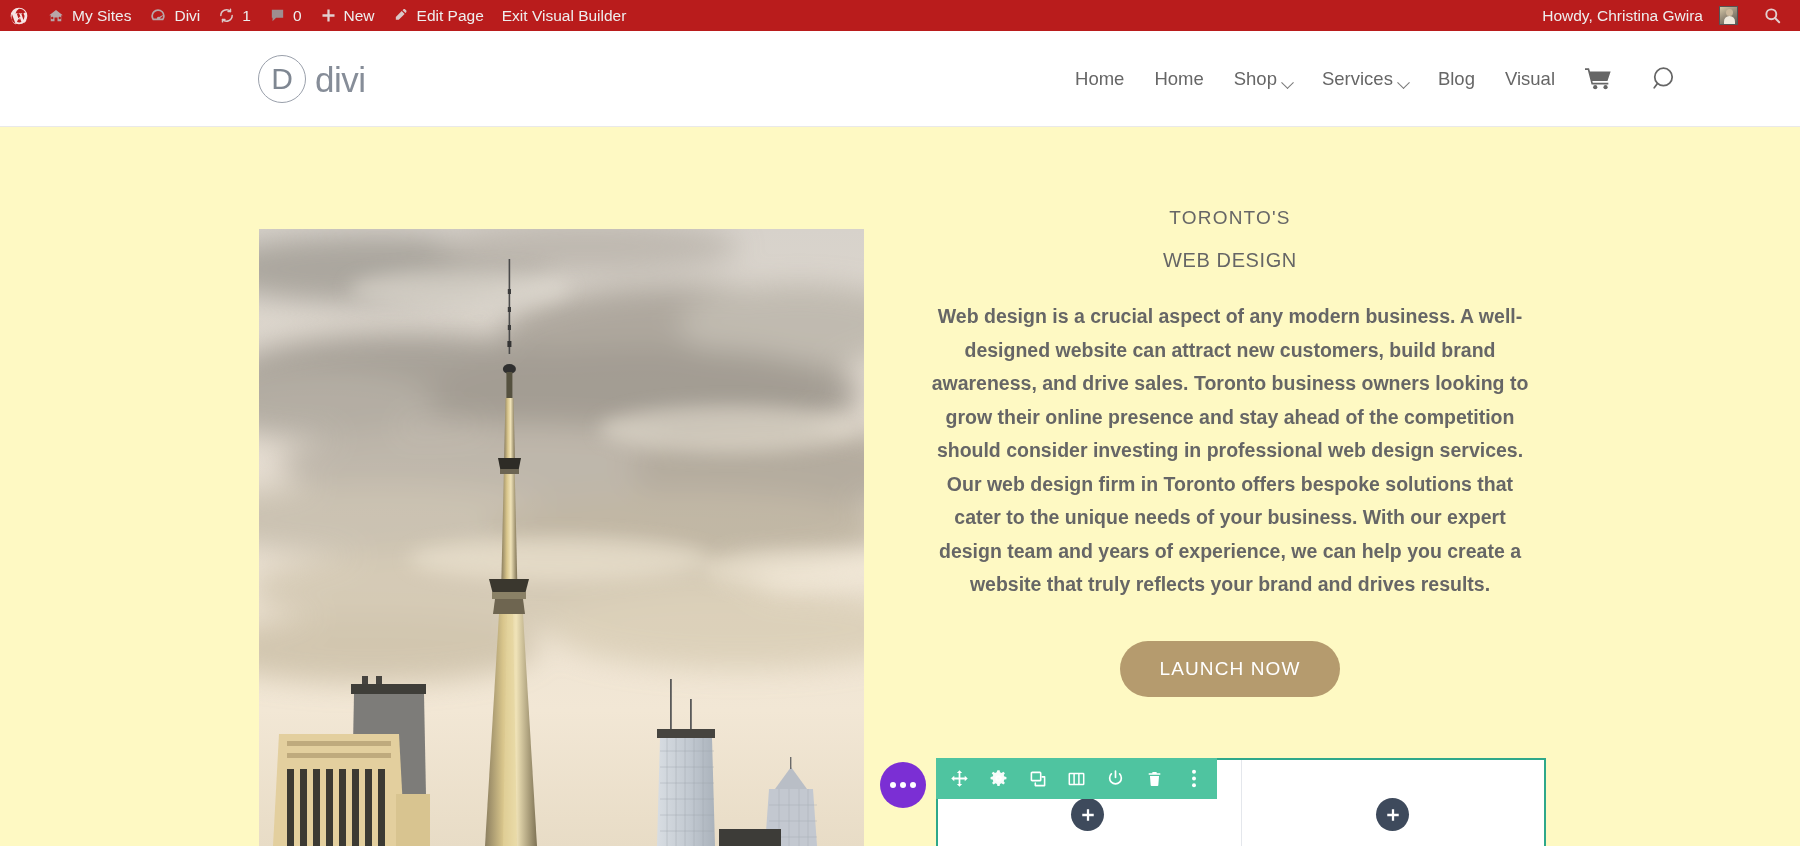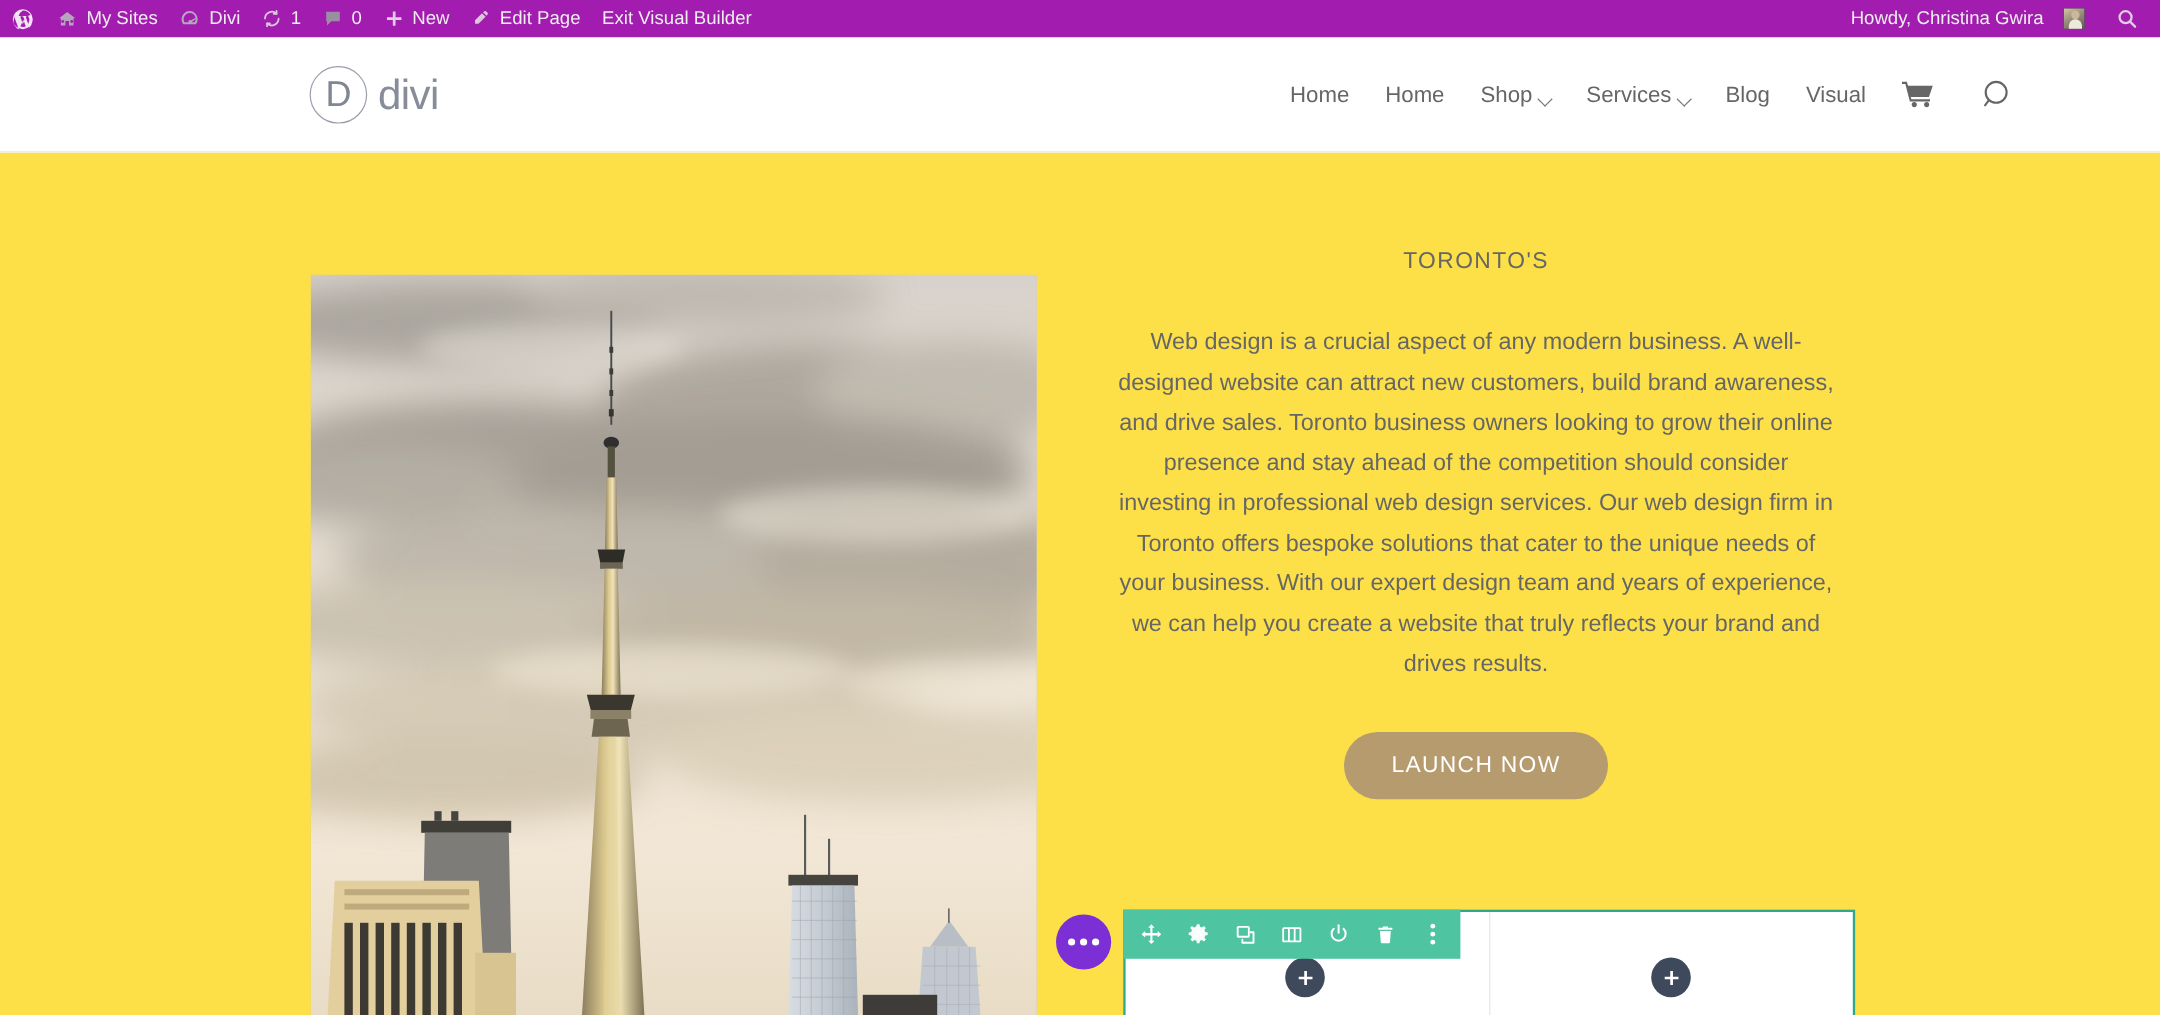--- a/index.html
+++ b/index.html
@@ -7,21 +7,21 @@
     width: 1800px; height: 846px;
     overflow: hidden;
     background: #ffffff;
     font-family: "Liberation Sans", sans-serif;
   }
 
   
   #wp-admin-bar {
     position: absolute; top: 0; left: 0;
     width: 1800px; height: 31px;
-    background: #a21caf;
+    background: #b91c1c;
     display: flex; align-items: center;
     color: #c3c4c7;
     font-size: 15.5px;
     z-index: 50;
   }
   .ab-item {
     display: flex; align-items: center;
     height: 31px;
     padding: 0 9px;
     gap: 7px;
@@ -99,21 +99,21 @@
     position: absolute; right: 122px; top: 50%;
     transform: translateY(-50%);
     display: flex; align-items: center; gap: 39px;
   }
   .hdr-ico { cursor: pointer; display: flex; align-items: center; color: #666; }
 
   
   #hero {
     position: absolute; top: 127px; left: 0;
     width: 1800px; height: 719px;
-    background: #fde047;
+    background: #fef9c3;
   }
   #hero-image {
     position: absolute; left: 259px; top: 102px;
     width: 605px; height: 617px;
     overflow: hidden;
     background: #cfc9bf;
   }
   #hero-image svg { display: block; width: 605px; height: 617px; }
 
   #hero-copy {
@@ -131,23 +131,23 @@
     font-size: 86px; line-height: 1.05;
     font-weight: 300; color: #2b2b2b;
     letter-spacing: 1px;
   }
   #subhead {
     margin-top: 20px;
     font-size: 20px; letter-spacing: 0.6px;
     color: #666666; font-weight: 400;
   }
   #hero-para {
-    margin-top: 40px;
+    margin-top: 28px;
     font-size: 19.5px; line-height: 1.72;
-    color: #666666; font-weight: 400;
+    color: #666666; font-weight: 700;
     padding: 0 10px;
   }
   #cta-wrap { margin-top: 39px; display: flex; justify-content: center; }
   #cta-button {
     background: #b59b6e;
     color: #ffffff;
     border: none; border-radius: 34px;
     padding: 17px 40px;
     font-size: 19px; letter-spacing: 1.1px;
     font-family: "Liberation Sans", sans-serif;
@@ -462,20 +462,21 @@
           <rect x="106" y="540" width="7" height="77"></rect>
           <rect x="119" y="540" width="7" height="77"></rect>
         </g>
         <rect x="137" y="565" width="34" height="52" fill="#d8c490"></rect>
       </g>
     </svg>
   </div>
 
   <div id="hero-copy">
     <div id="eyebrow">TORONTO'S</div>
+    <div id="subhead">WEB DESIGN</div>
     <p id="hero-para">Web design is a crucial aspect of any modern business. A well-designed website can attract new customers, build brand awareness, and drive sales. Toronto business owners looking to grow their online presence and stay ahead of the competition should consider investing in professional web design services. Our web design firm in Toronto offers bespoke solutions that cater to the unique needs of your business. With our expert design team and years of experience, we can help you create a website that truly reflects your brand and drives results.</p>
     <div id="cta-wrap">
       <button id="cta-button">LAUNCH NOW</button>
     </div>
   </div>
 </div>
 
 <div id="settings-dots">
   <i></i>
   <i></i>

